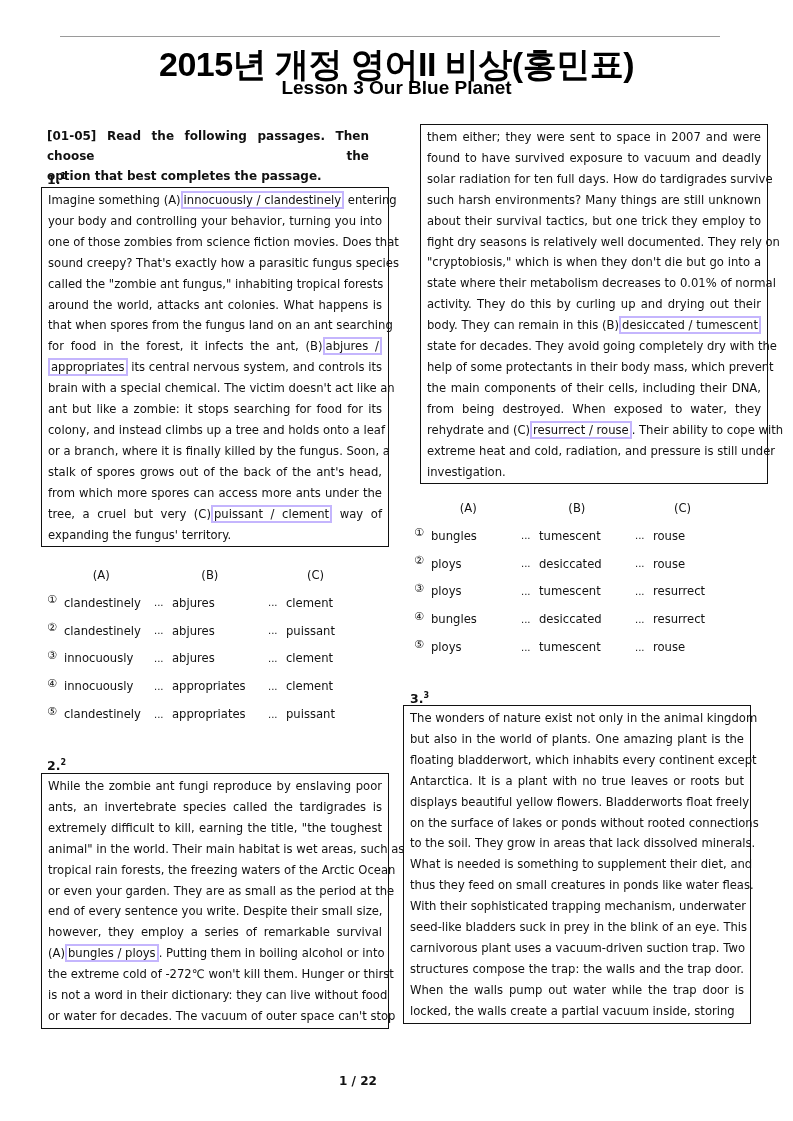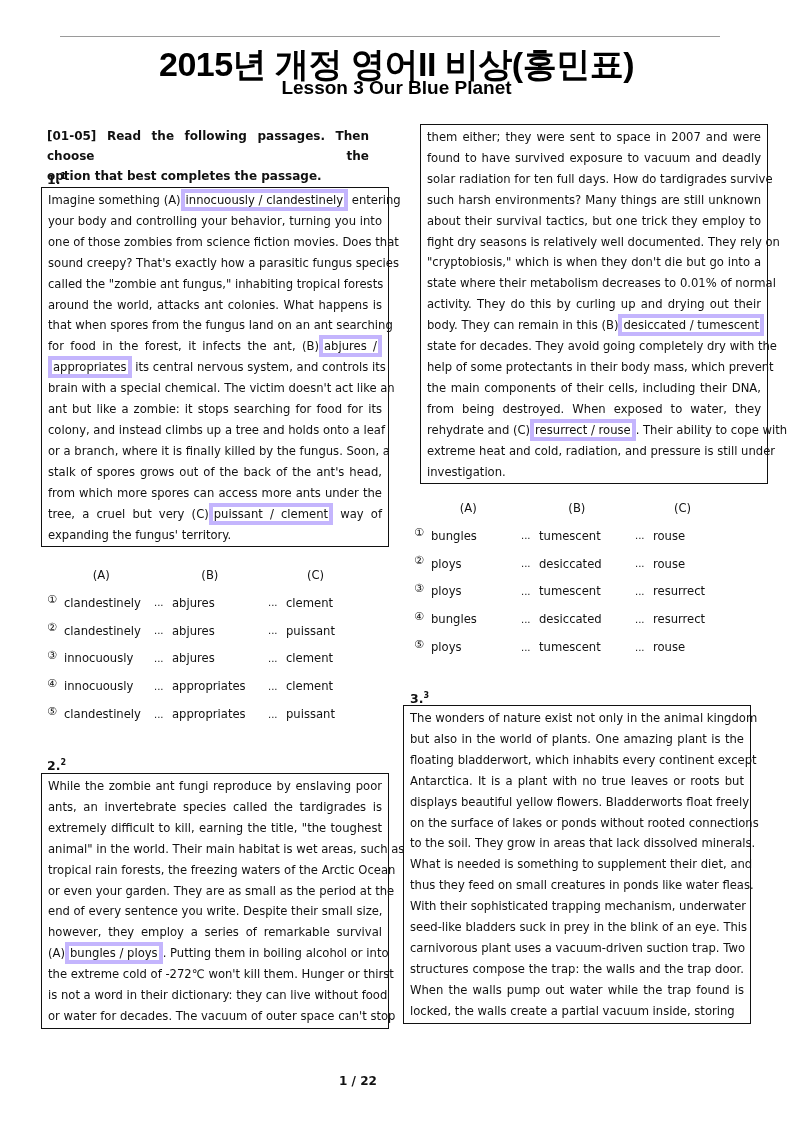--- a/index.html
+++ b/index.html
@@ -12,21 +12,21 @@
   .title.sub { top:77px; font-size:19px; }
   .col { position:absolute; }
   .instr { font-size:12px; font-weight:bold; line-height:20px; text-align:justify; text-align-last:justify; }
   .instr span { display:block; }
   .instr span.last { text-align-last:left; }
   .qnum { font-size:12.5px; font-weight:bold; line-height:18px; }
   .qnum sup { font-size:8px; }
   .passage { border:1px solid #111; padding:2px 6px 1px 6px; font-size:11.6px; line-height:20.9px; }
   .passage .ln { display:block; text-align:justify; text-align-last:justify; white-space:nowrap; }
   .passage .ln.last { text-align-last:left; }
-  .box { border:4px solid #c4b5fd; padding:0 1px; }
+  .box { border:2px solid #c4b5fd; padding:0 1px; }
   .choices { font-size:11.6px; }
   .choices .hdr { display:flex; height:28px; align-items:center; }
   .choices .hdr span { text-align:center; }
   .choices .row { display:flex; height:27.8px; align-items:center; }
   .choices .num { width:17px; font-size:11px; position:relative; top:-3px; }
   .choices .a { width:90px; }
   .choices .dots { width:18px; font-size:10px; }
   .choices .b { width:96px; }
   .page-num { position:absolute; top:1074px; left:0; width:716px; text-align:center; font-size:12px; font-weight:bold; }
 </style>
@@ -214,17 +214,17 @@
     <span class="ln"><span>Antarctica. It is a plant with no true leaves or roots but</span></span>
     <span class="ln"><span>displays beautiful yellow flowers. Bladderworts float freely</span></span>
     <span class="ln"><span>on the surface of lakes or ponds without rooted connections</span></span>
     <span class="ln"><span>to the soil. They grow in areas that lack dissolved minerals.</span></span>
     <span class="ln"><span>What is needed is something to supplement their diet, and</span></span>
     <span class="ln"><span>thus they feed on small creatures in ponds like water fleas.</span></span>
     <span class="ln"><span>With their sophisticated trapping mechanism, underwater</span></span>
     <span class="ln"><span>seed-like bladders suck in prey in the blink of an eye. This</span></span>
     <span class="ln"><span>carnivorous plant uses a vacuum-driven suction trap. Two</span></span>
     <span class="ln"><span>structures compose the trap: the walls and the trap door.</span></span>
-    <span class="ln"><span>When the walls pump out water while the trap found is</span></span>
+    <span class="ln"><span>When the walls pump out water while the trap door is</span></span>
     <span class="ln last"><span>locked, the walls create a partial vacuum inside, storing</span></span>
   </div>
 
 <div class="page-num">1 / 22</div>
 
 </body></html>

